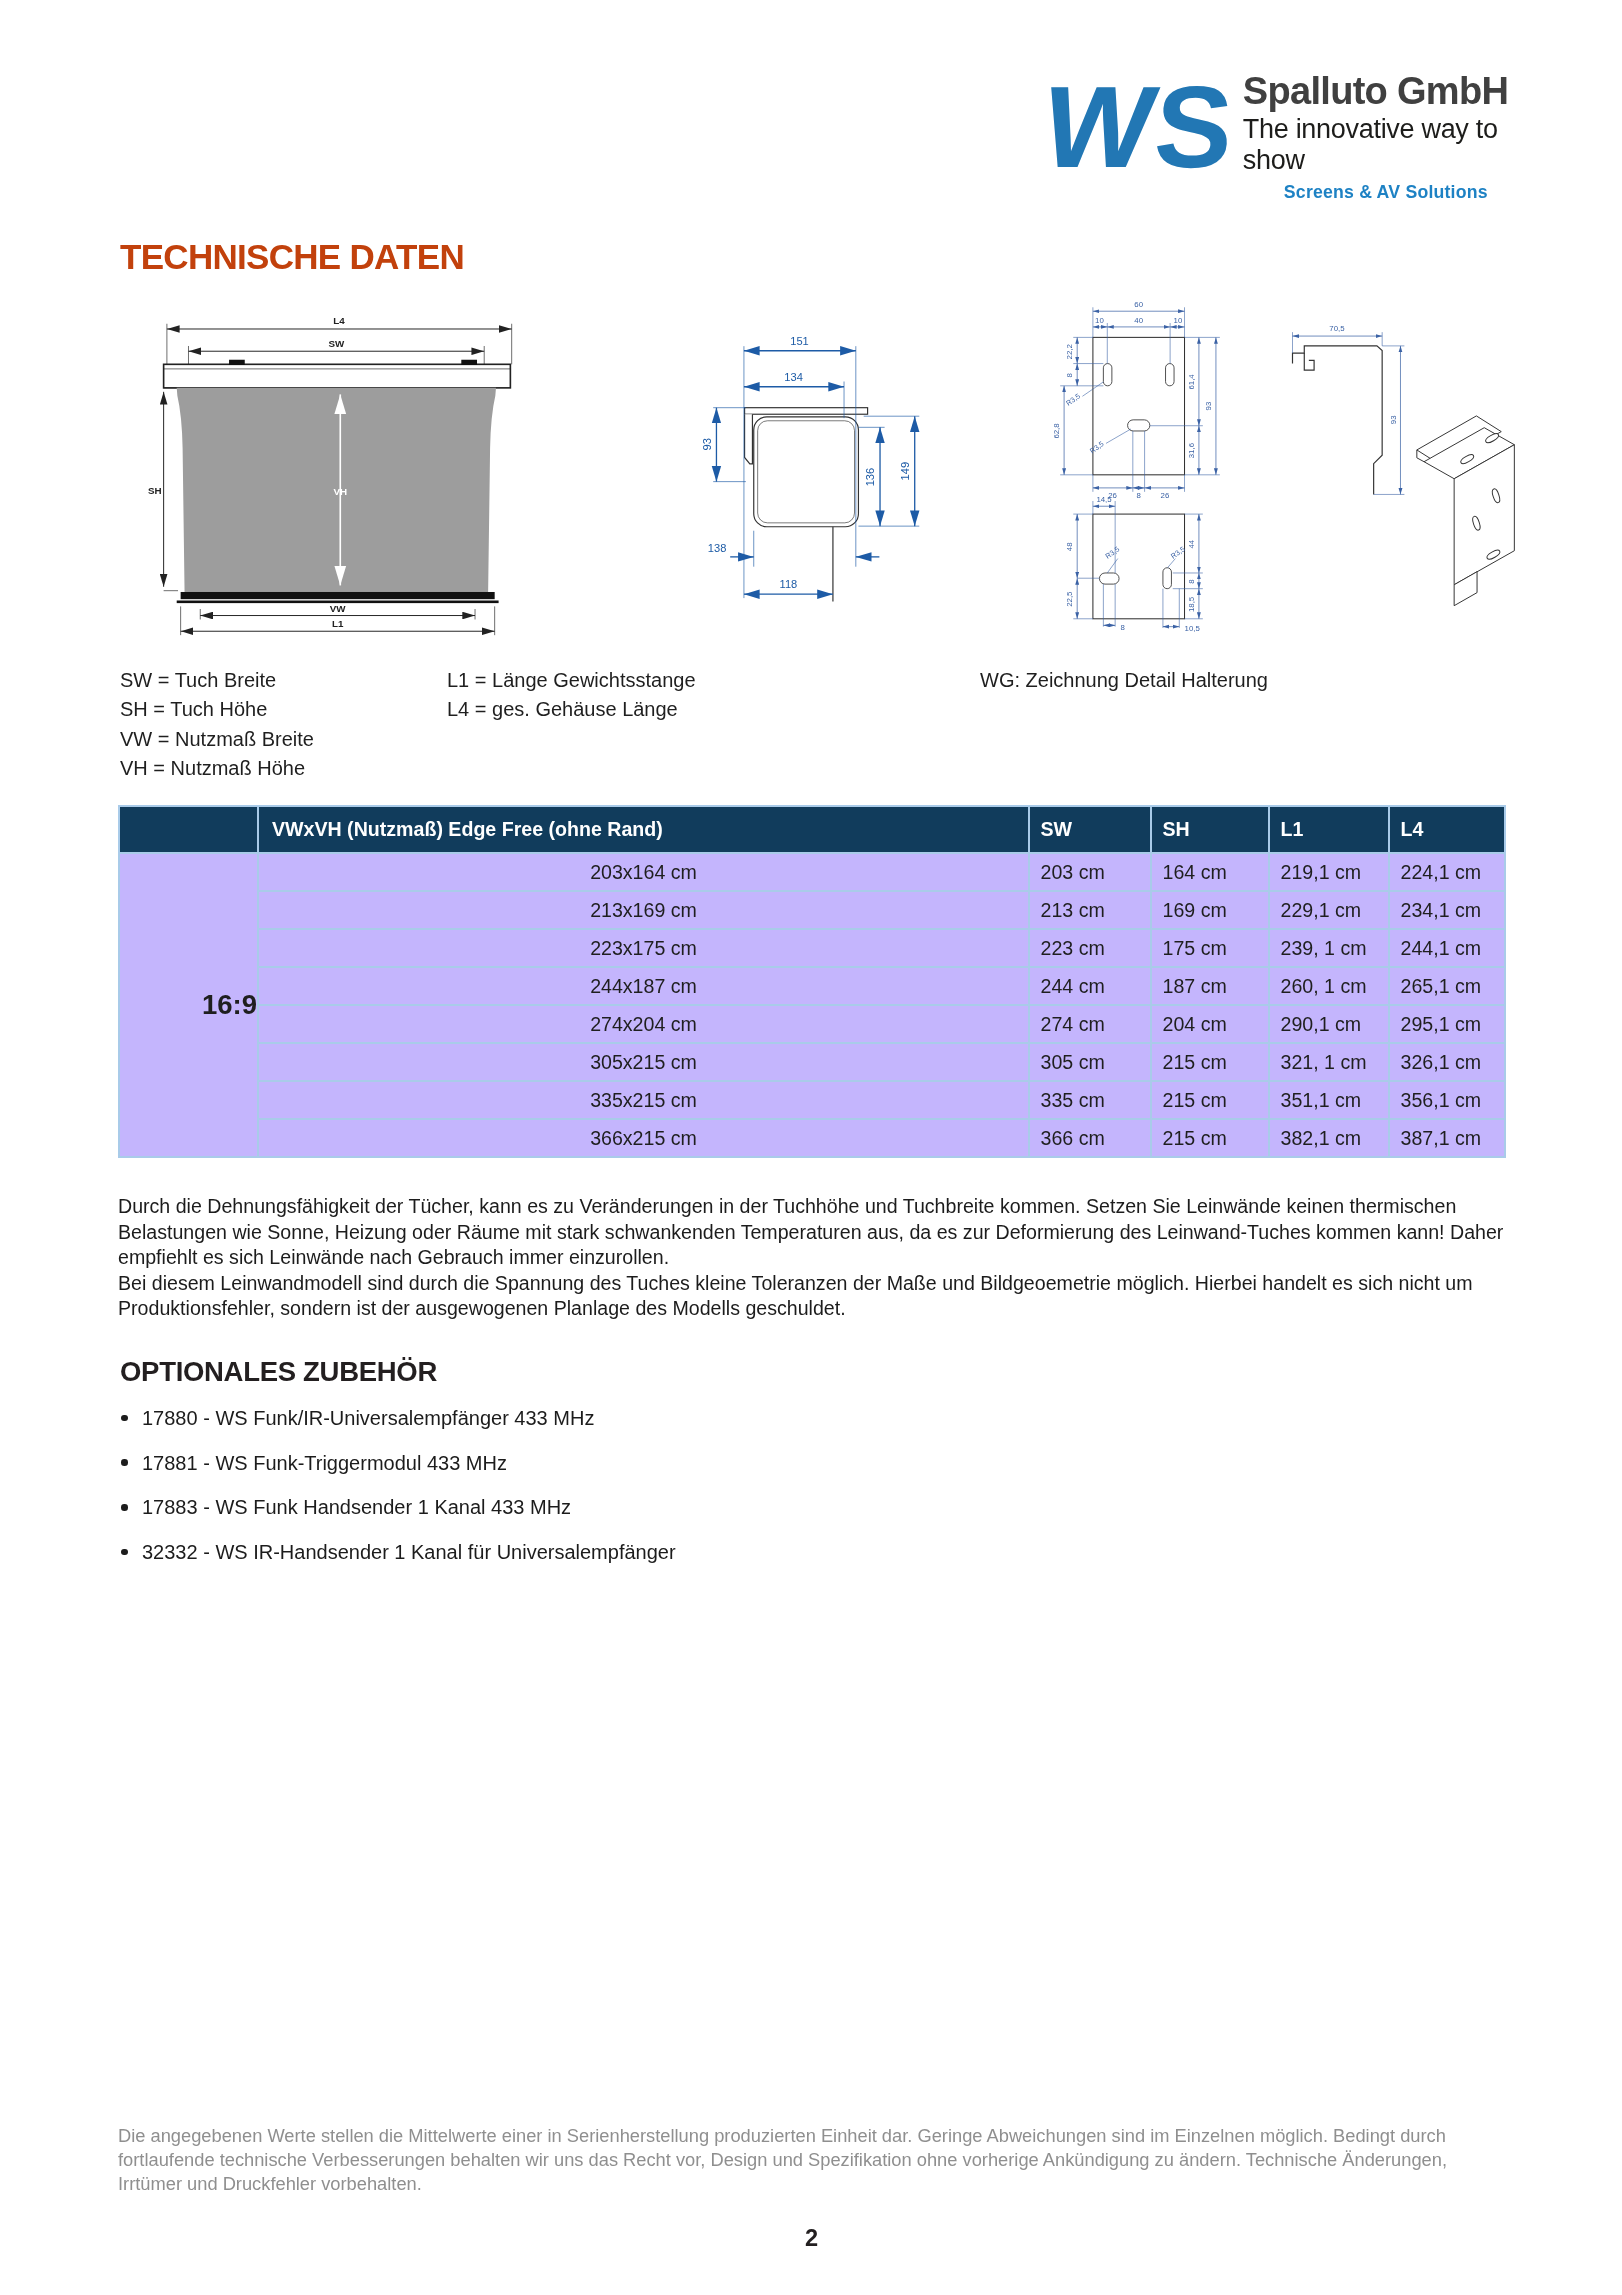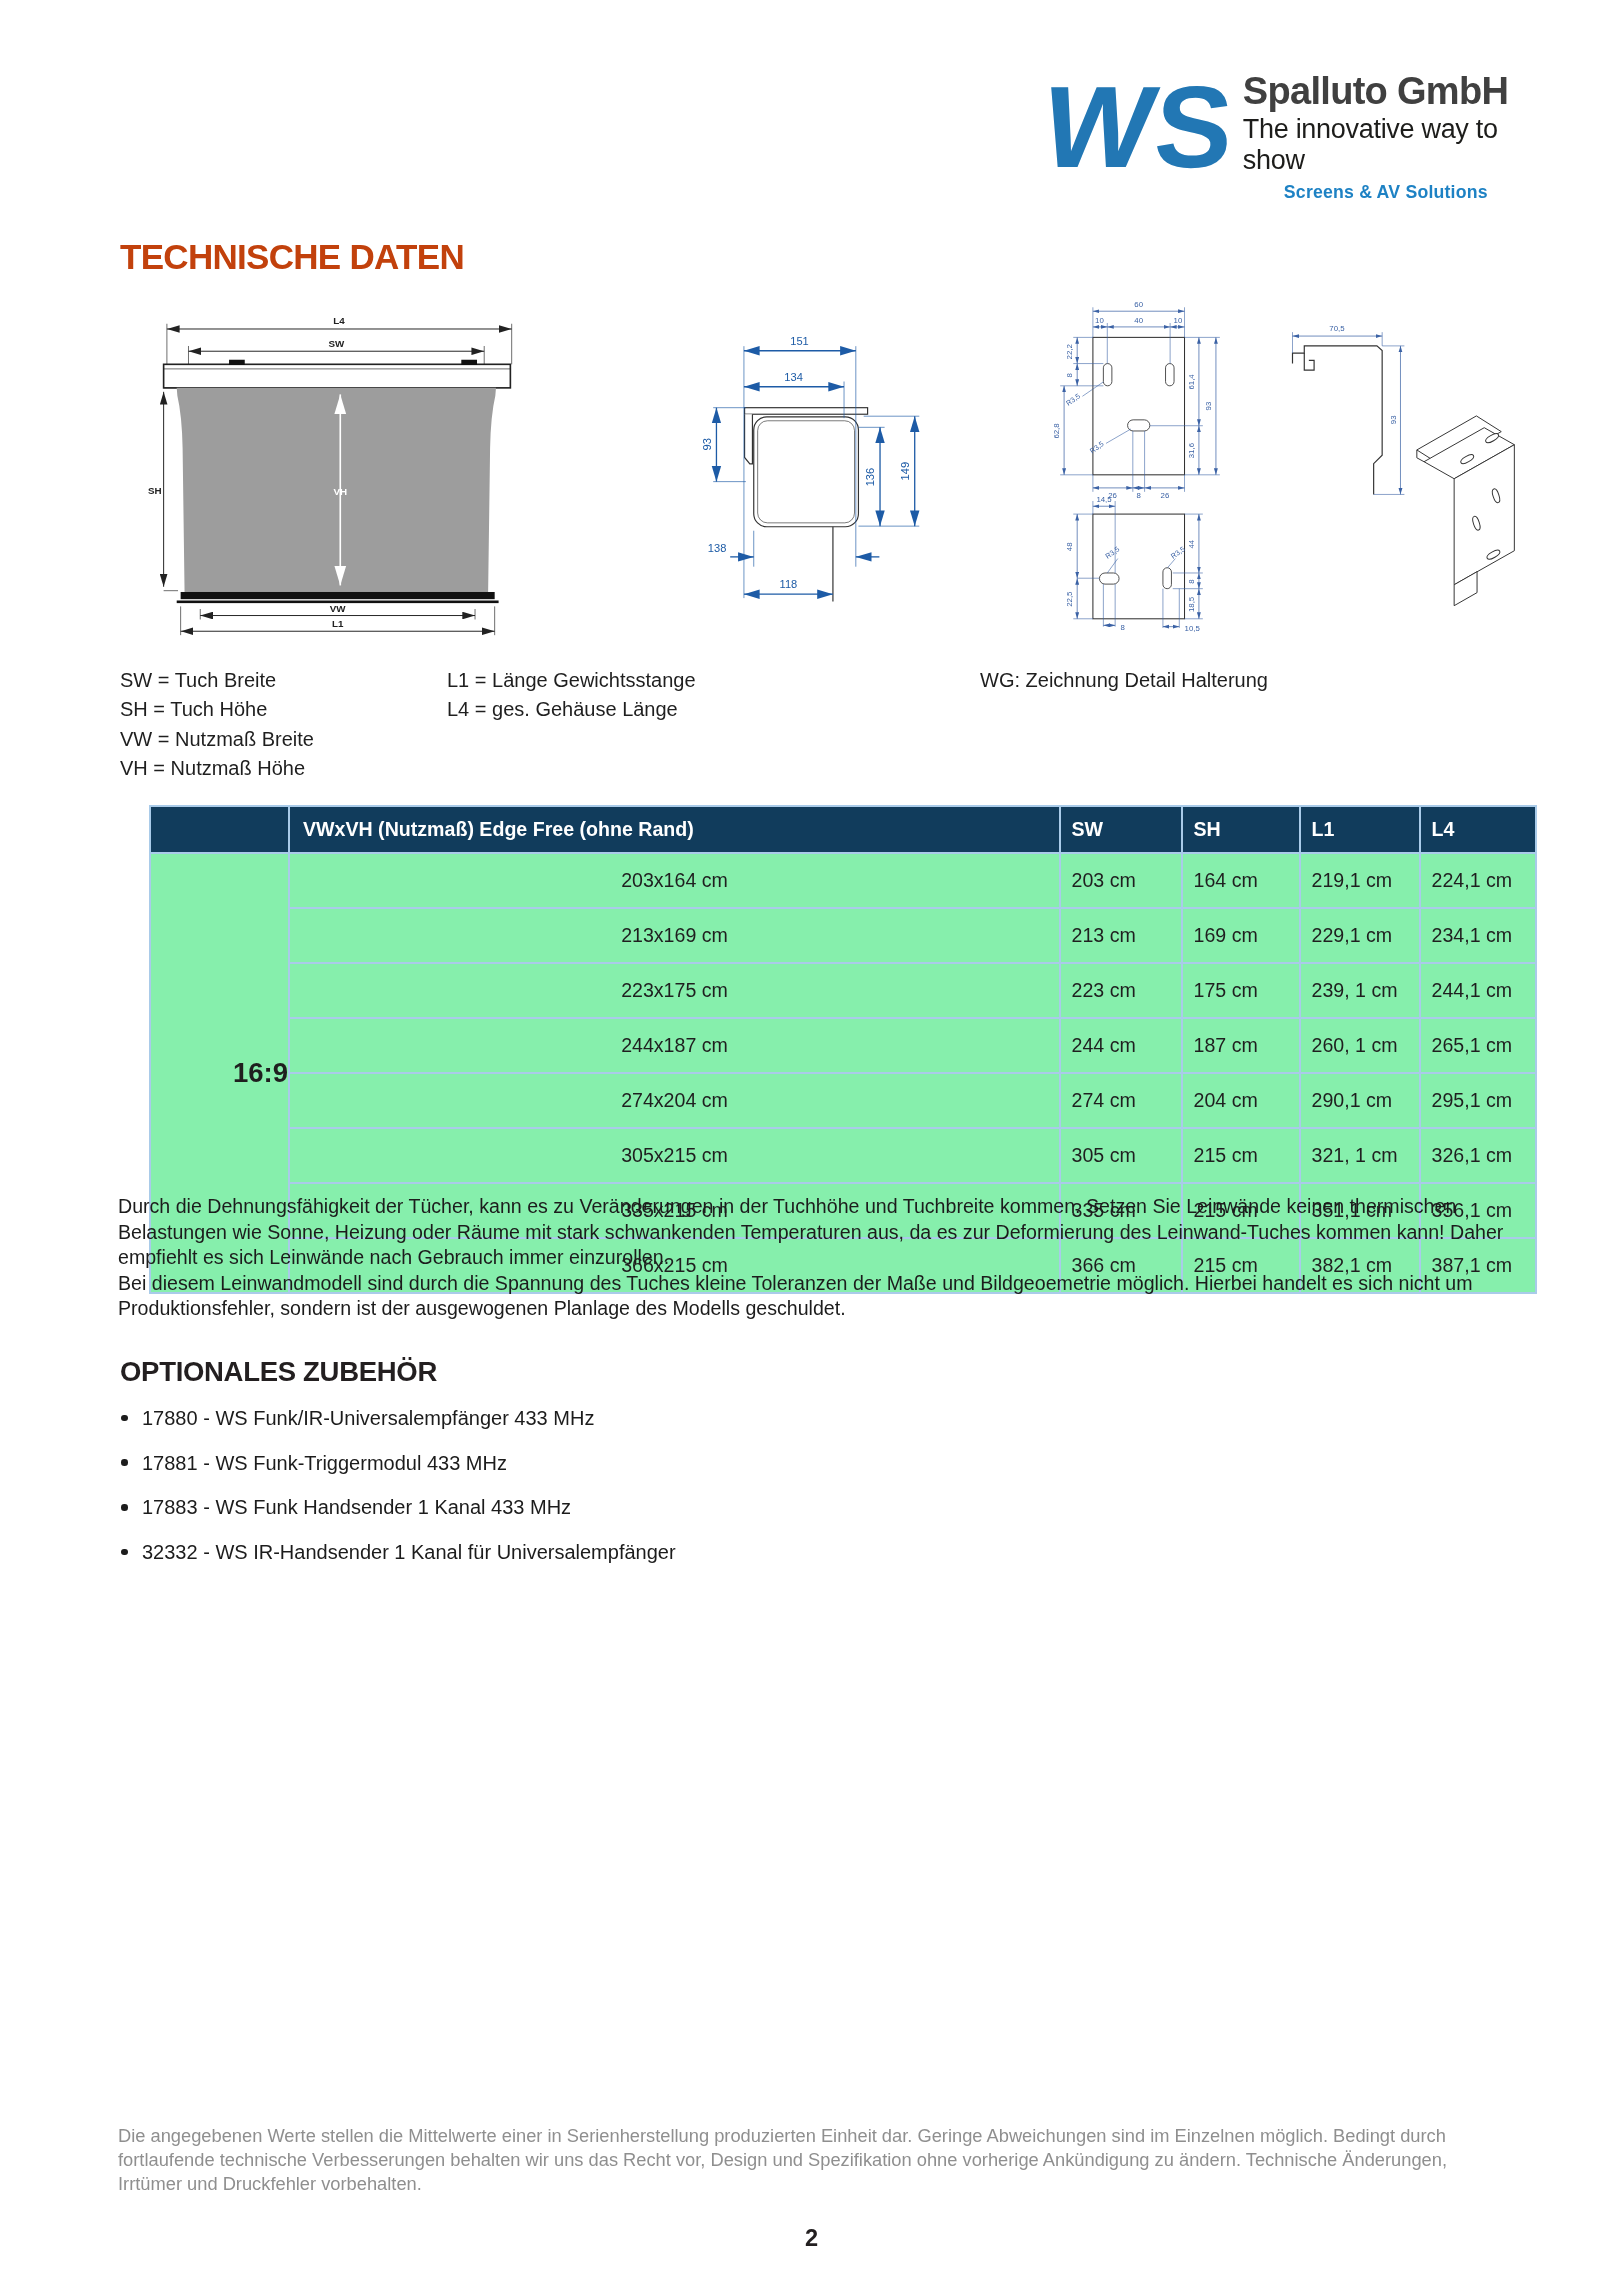--- a/index.html
+++ b/index.html
@@ -25,25 +25,25 @@
   .svgabs { position:absolute; }
   svg text { font-family:"Liberation Sans", sans-serif; }
 
   
   .legend-col { position:absolute; top:666px; font-size:20px; line-height:29.4px; color:#1f1f1f; }
   .legend-left { left:120px; }
   .legend-mid { left:447px; }
   .legend-right { left:980px; }
 
   
-  .spec-table { position:absolute; left:118px; top:805px; width:1387px; border-collapse:collapse; table-layout:fixed;margin-left:31px; }
+  .spec-table { position:absolute; left:118px; top:805px; width:1387px; border-collapse:collapse; table-layout:fixed; }
   .spec-table th, .spec-table td { border:2px solid #a9cbe9; font-size:19.6px; }
   .spec-table thead th { background:#113c5c; color:#ffffff; font-weight:700; height:47px; text-align:left; padding-left:10.5px; }
   .spec-table thead th.h-main { padding-left:13px; }
-  .spec-table tbody td { height:55px; border-top-width:2.6px; border-bottom-width:2.6px; background:#86efac; }
+  .spec-table tbody td { height:38px; border-top-width:2.6px; border-bottom-width:2.6px; background:#c4b5fd; }
   .spec-table td.c-size { text-align:center; }
   .spec-table td.c-val { text-align:left; padding-left:10.5px; }
   .spec-table td.c-ratio { text-align:right; font-size:27.5px; font-weight:700; }
 
   
   .notes { position:absolute; left:118px; top:1194px; width:1391px; font-size:19.6px; line-height:25.5px; color:#1c1c1c; }
 
   
   .acc-list { position:absolute; left:120px; top:1407px; width:1047px; }
   .acc-item { position:relative; padding-left:22px; font-size:20px; color:#1c1c1c; margin-bottom:21.6px; }

